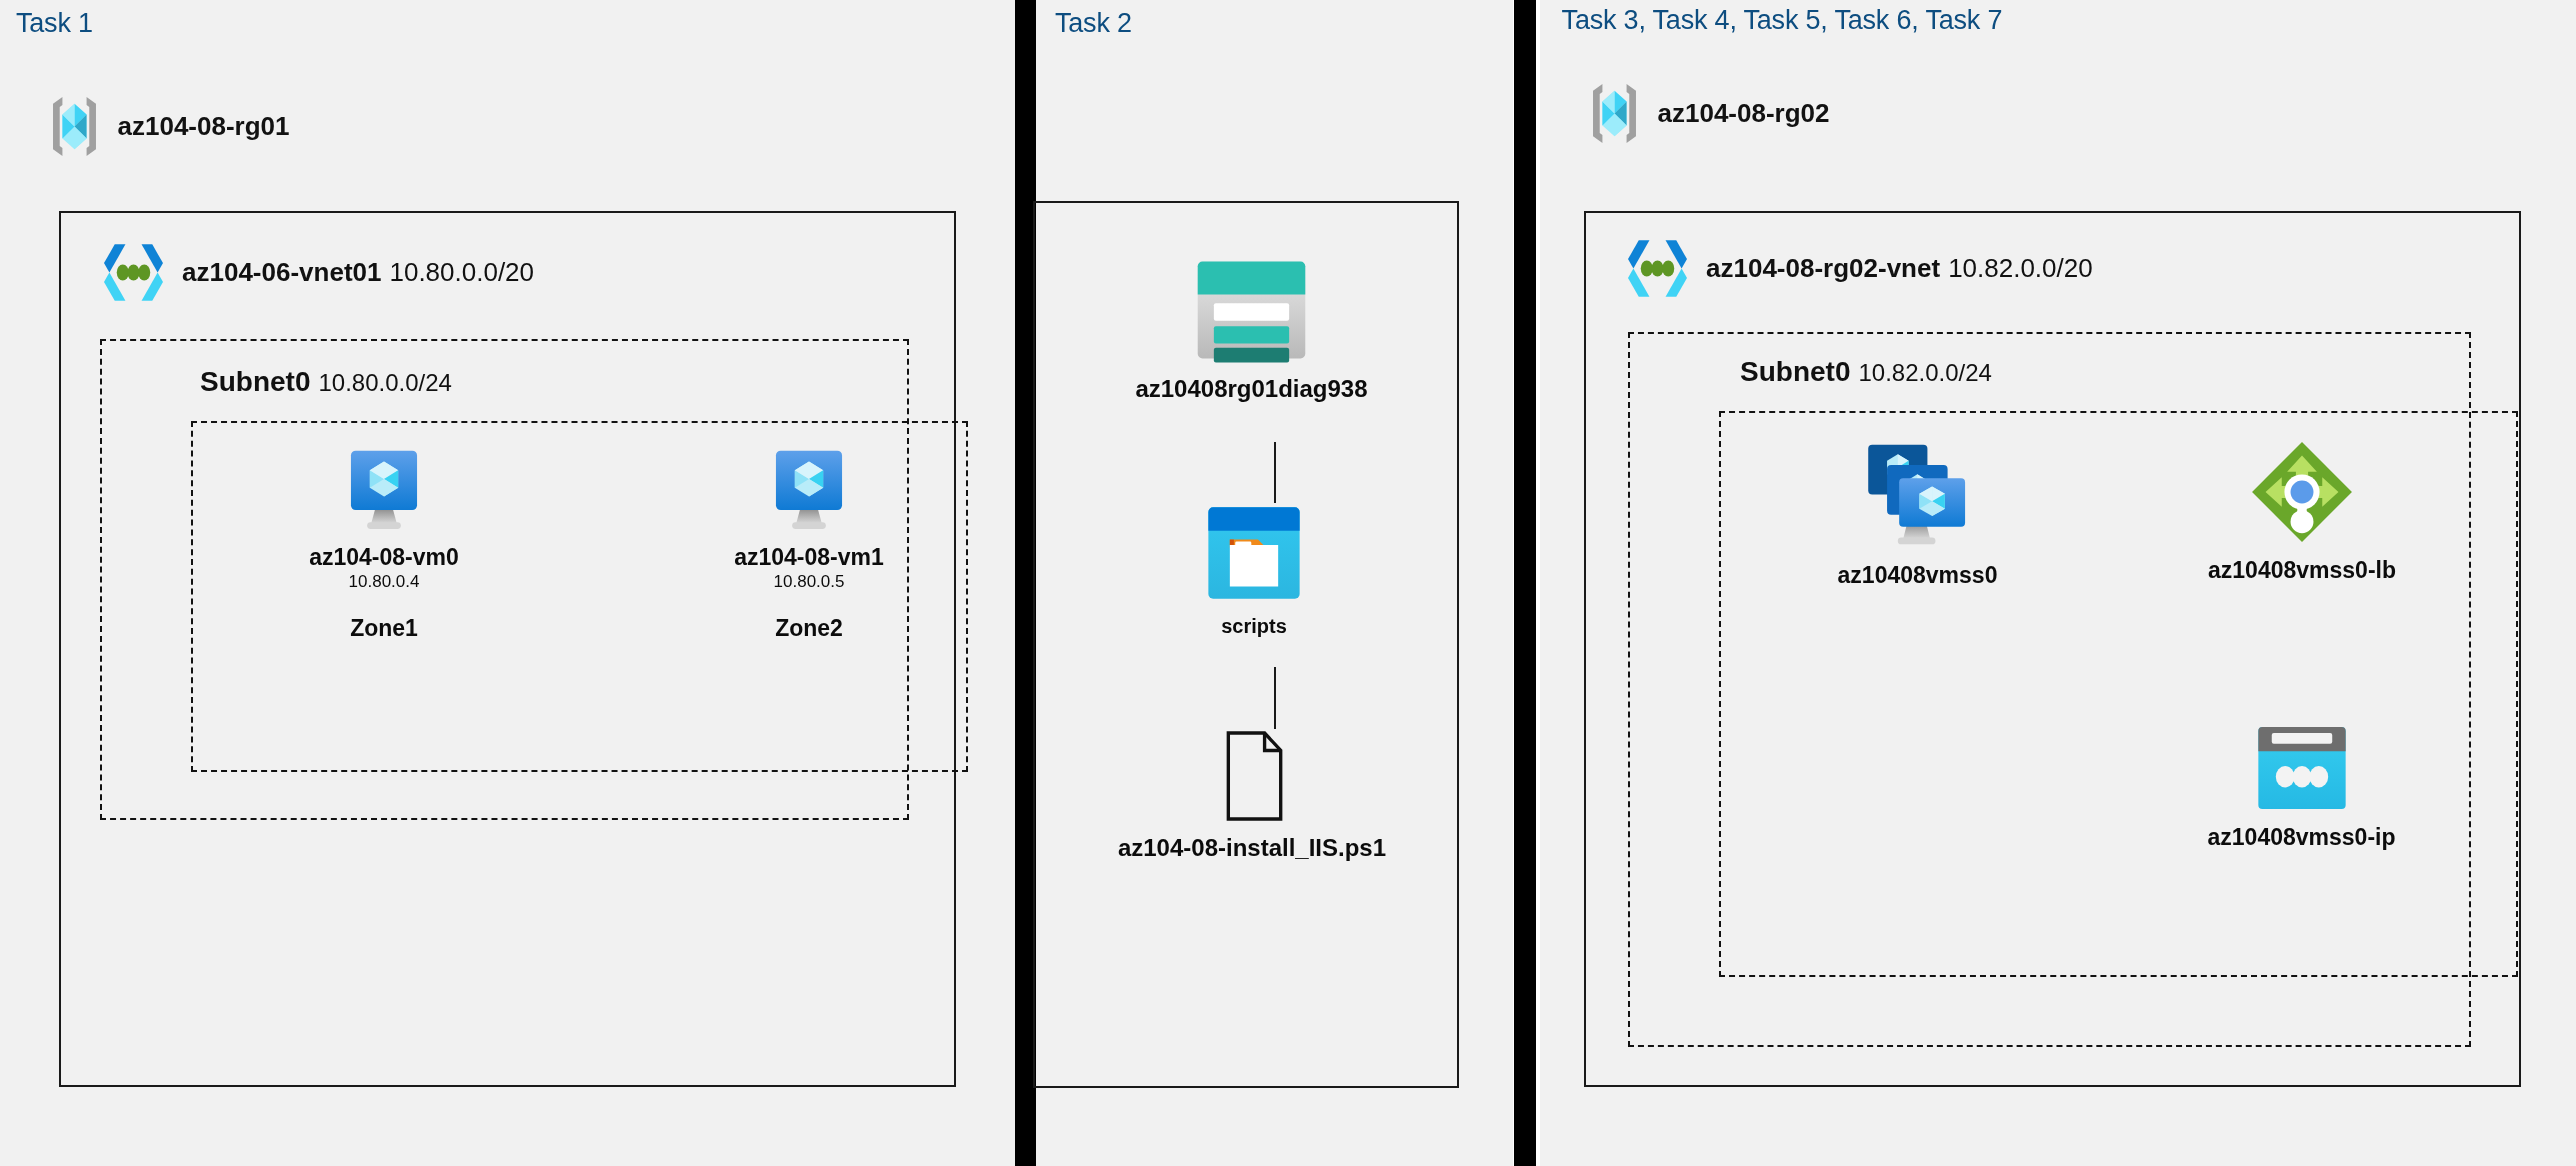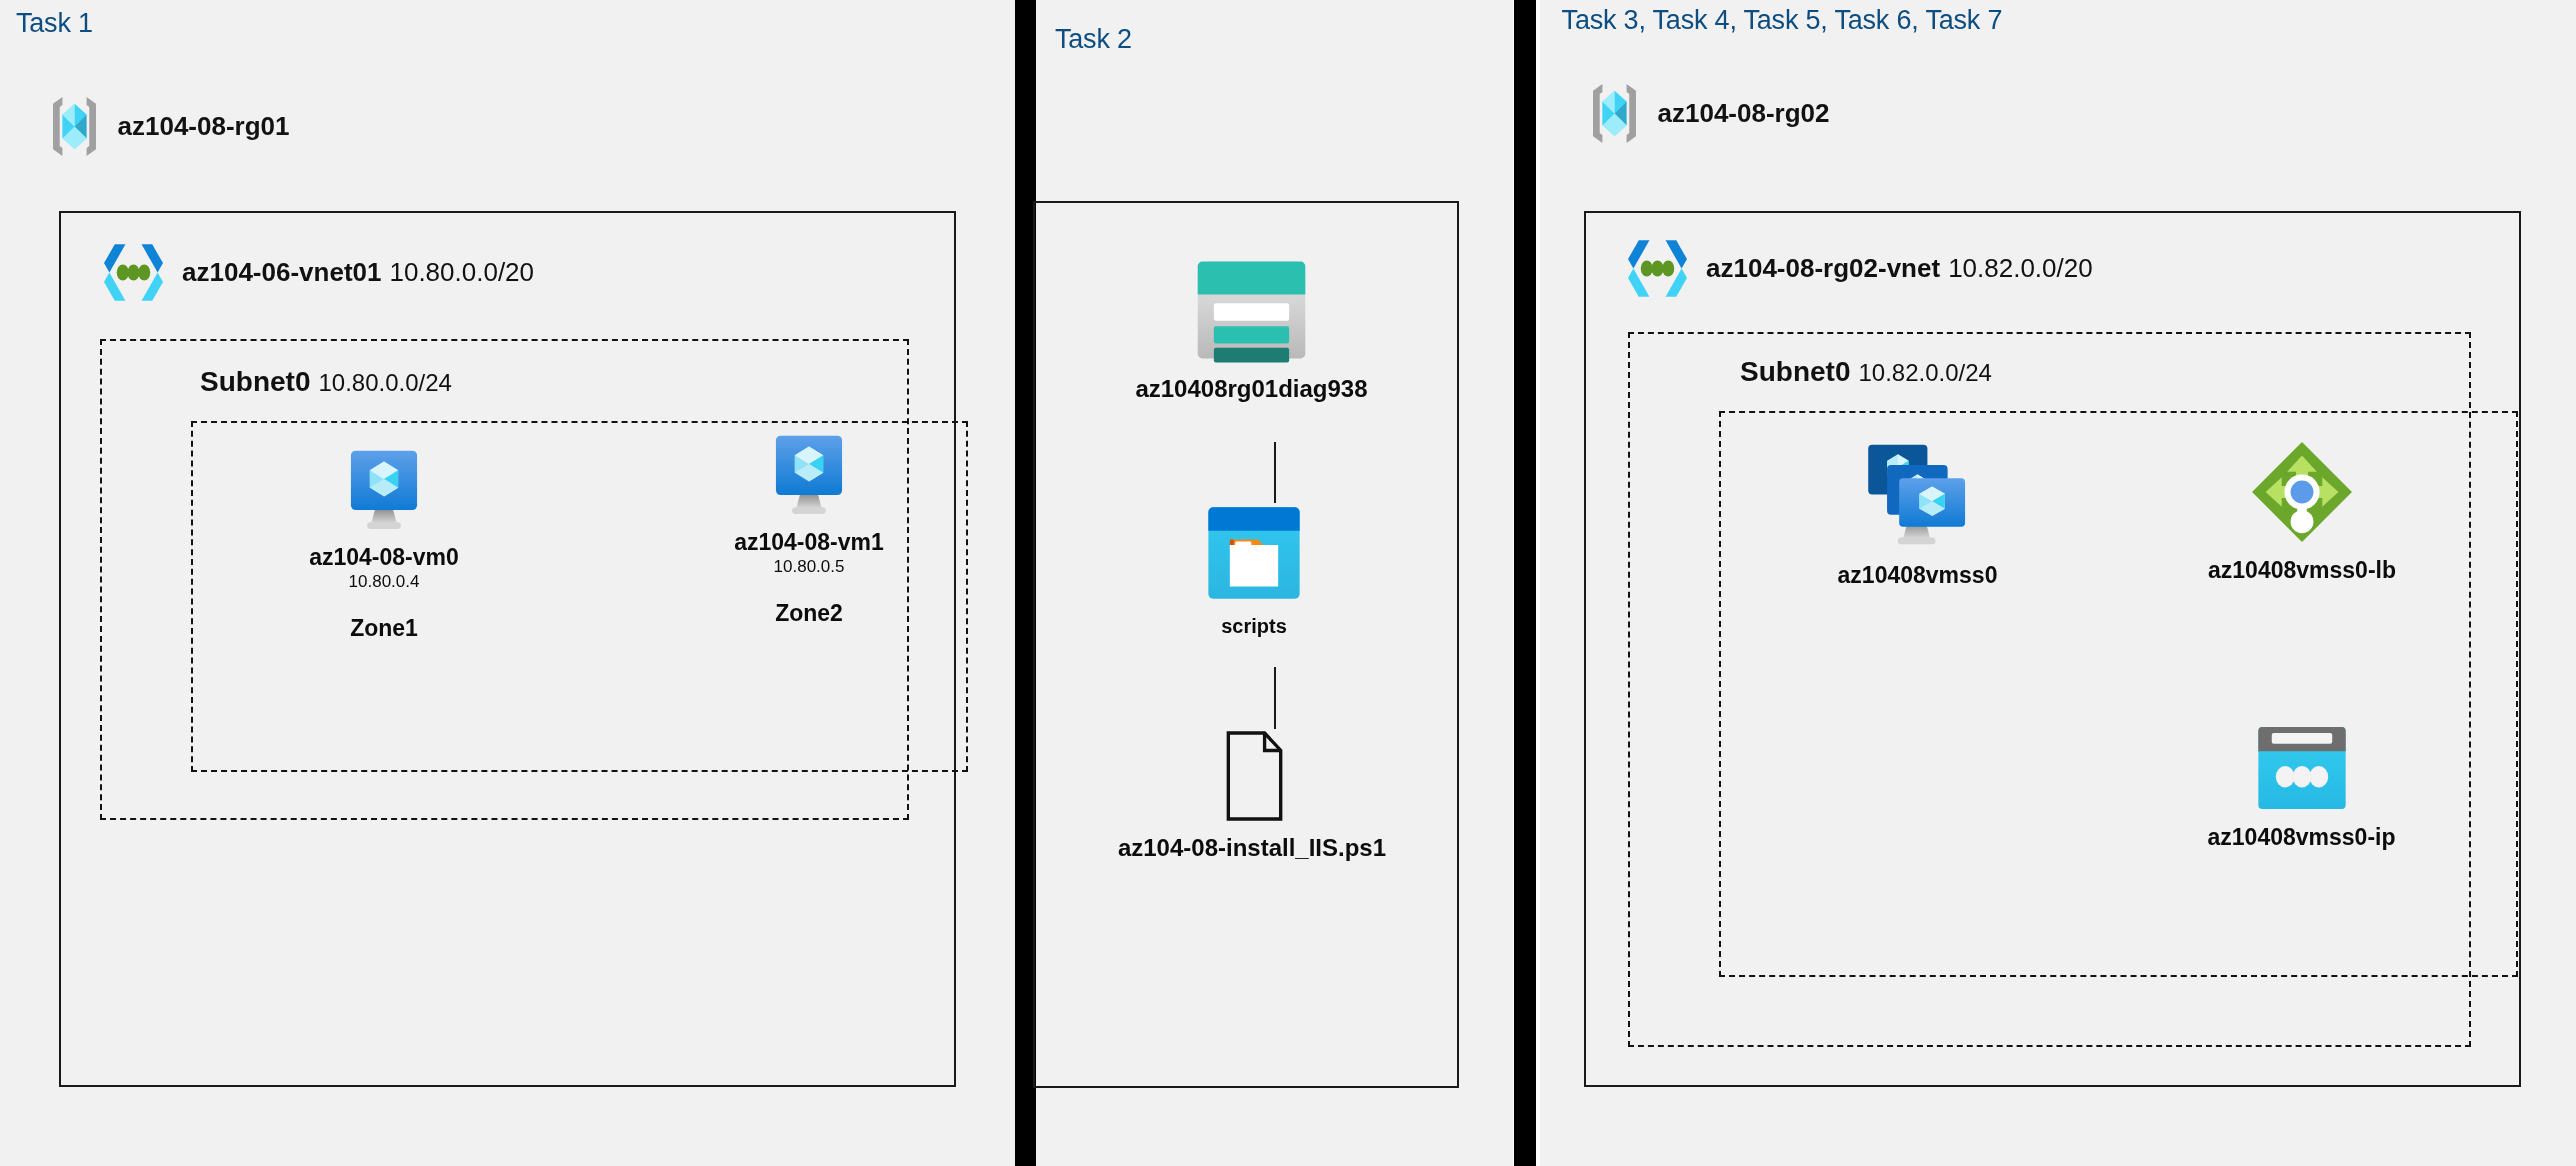--- a/index.html
+++ b/index.html
@@ -230,21 +230,21 @@
           <path d="M59 46 L80 59 L59 72 Z" fill="#b9ecf9"></path>
           <path d="M59 46 L38 59 L38 33 Z" fill="#8fe2f7"></path>
           <path d="M59 20 L38 33 L59 46 Z" fill="#d8f4fc"></path>
         </svg>
       </span>
       <span class="node-name">az104-08-vm0</span>
       <span class="node-sub">10.80.0.4</span>
       <span class="node-zone">Zone1</span>
     </div>
 
-    <div class="node" style="left:708px; top:433px; width:202px;">
+    <div class="node" style="left:708px; top:448px; width:202px;">
       <span class="icon">
         <svg width="80" height="85" viewBox="0 0 118 126">
           <defs>
             <linearGradient id="vmScreen1" x1="0" y1="0" x2="0" y2="1">
               <stop offset="0%" stop-color="#5ea0ea"></stop>
               <stop offset="100%" stop-color="#0f7ad4"></stop>
             </linearGradient>
             <linearGradient id="vmStand1" x1="0" y1="0" x2="0" y2="1">
               <stop offset="0%" stop-color="#8d8d8d"></stop>
               <stop offset="100%" stop-color="#d8d8d8"></stop>
@@ -264,21 +264,21 @@
       <span class="node-name">az104-08-vm1</span>
       <span class="node-sub">10.80.0.5</span>
       <span class="node-zone">Zone2</span>
     </div>
   </div>
 
   <div class="divider" id="divider-left"></div>
 
   <div class="panel" id="panel-task2">
 
-    <div class="task-title" style="left:19px; top:24px;">Task 2</div>
+    <div class="task-title" style="left:19px; top:8px;">Task 2</div>
 
     <div class="solid-box" style="left:-2.7px; top:201px; width:426px; height:887px;"></div>
 
     <div class="node" style="left:74px; top:256px; width:283px;">
       <span class="icon">
         <svg width="121" height="108" viewBox="0 0 180 160">
           <defs>
             <linearGradient id="stBody" x1="0" y1="0" x2="0" y2="1">
               <stop offset="0%" stop-color="#e8e8e8"></stop>
               <stop offset="100%" stop-color="#b9b9b9"></stop>

